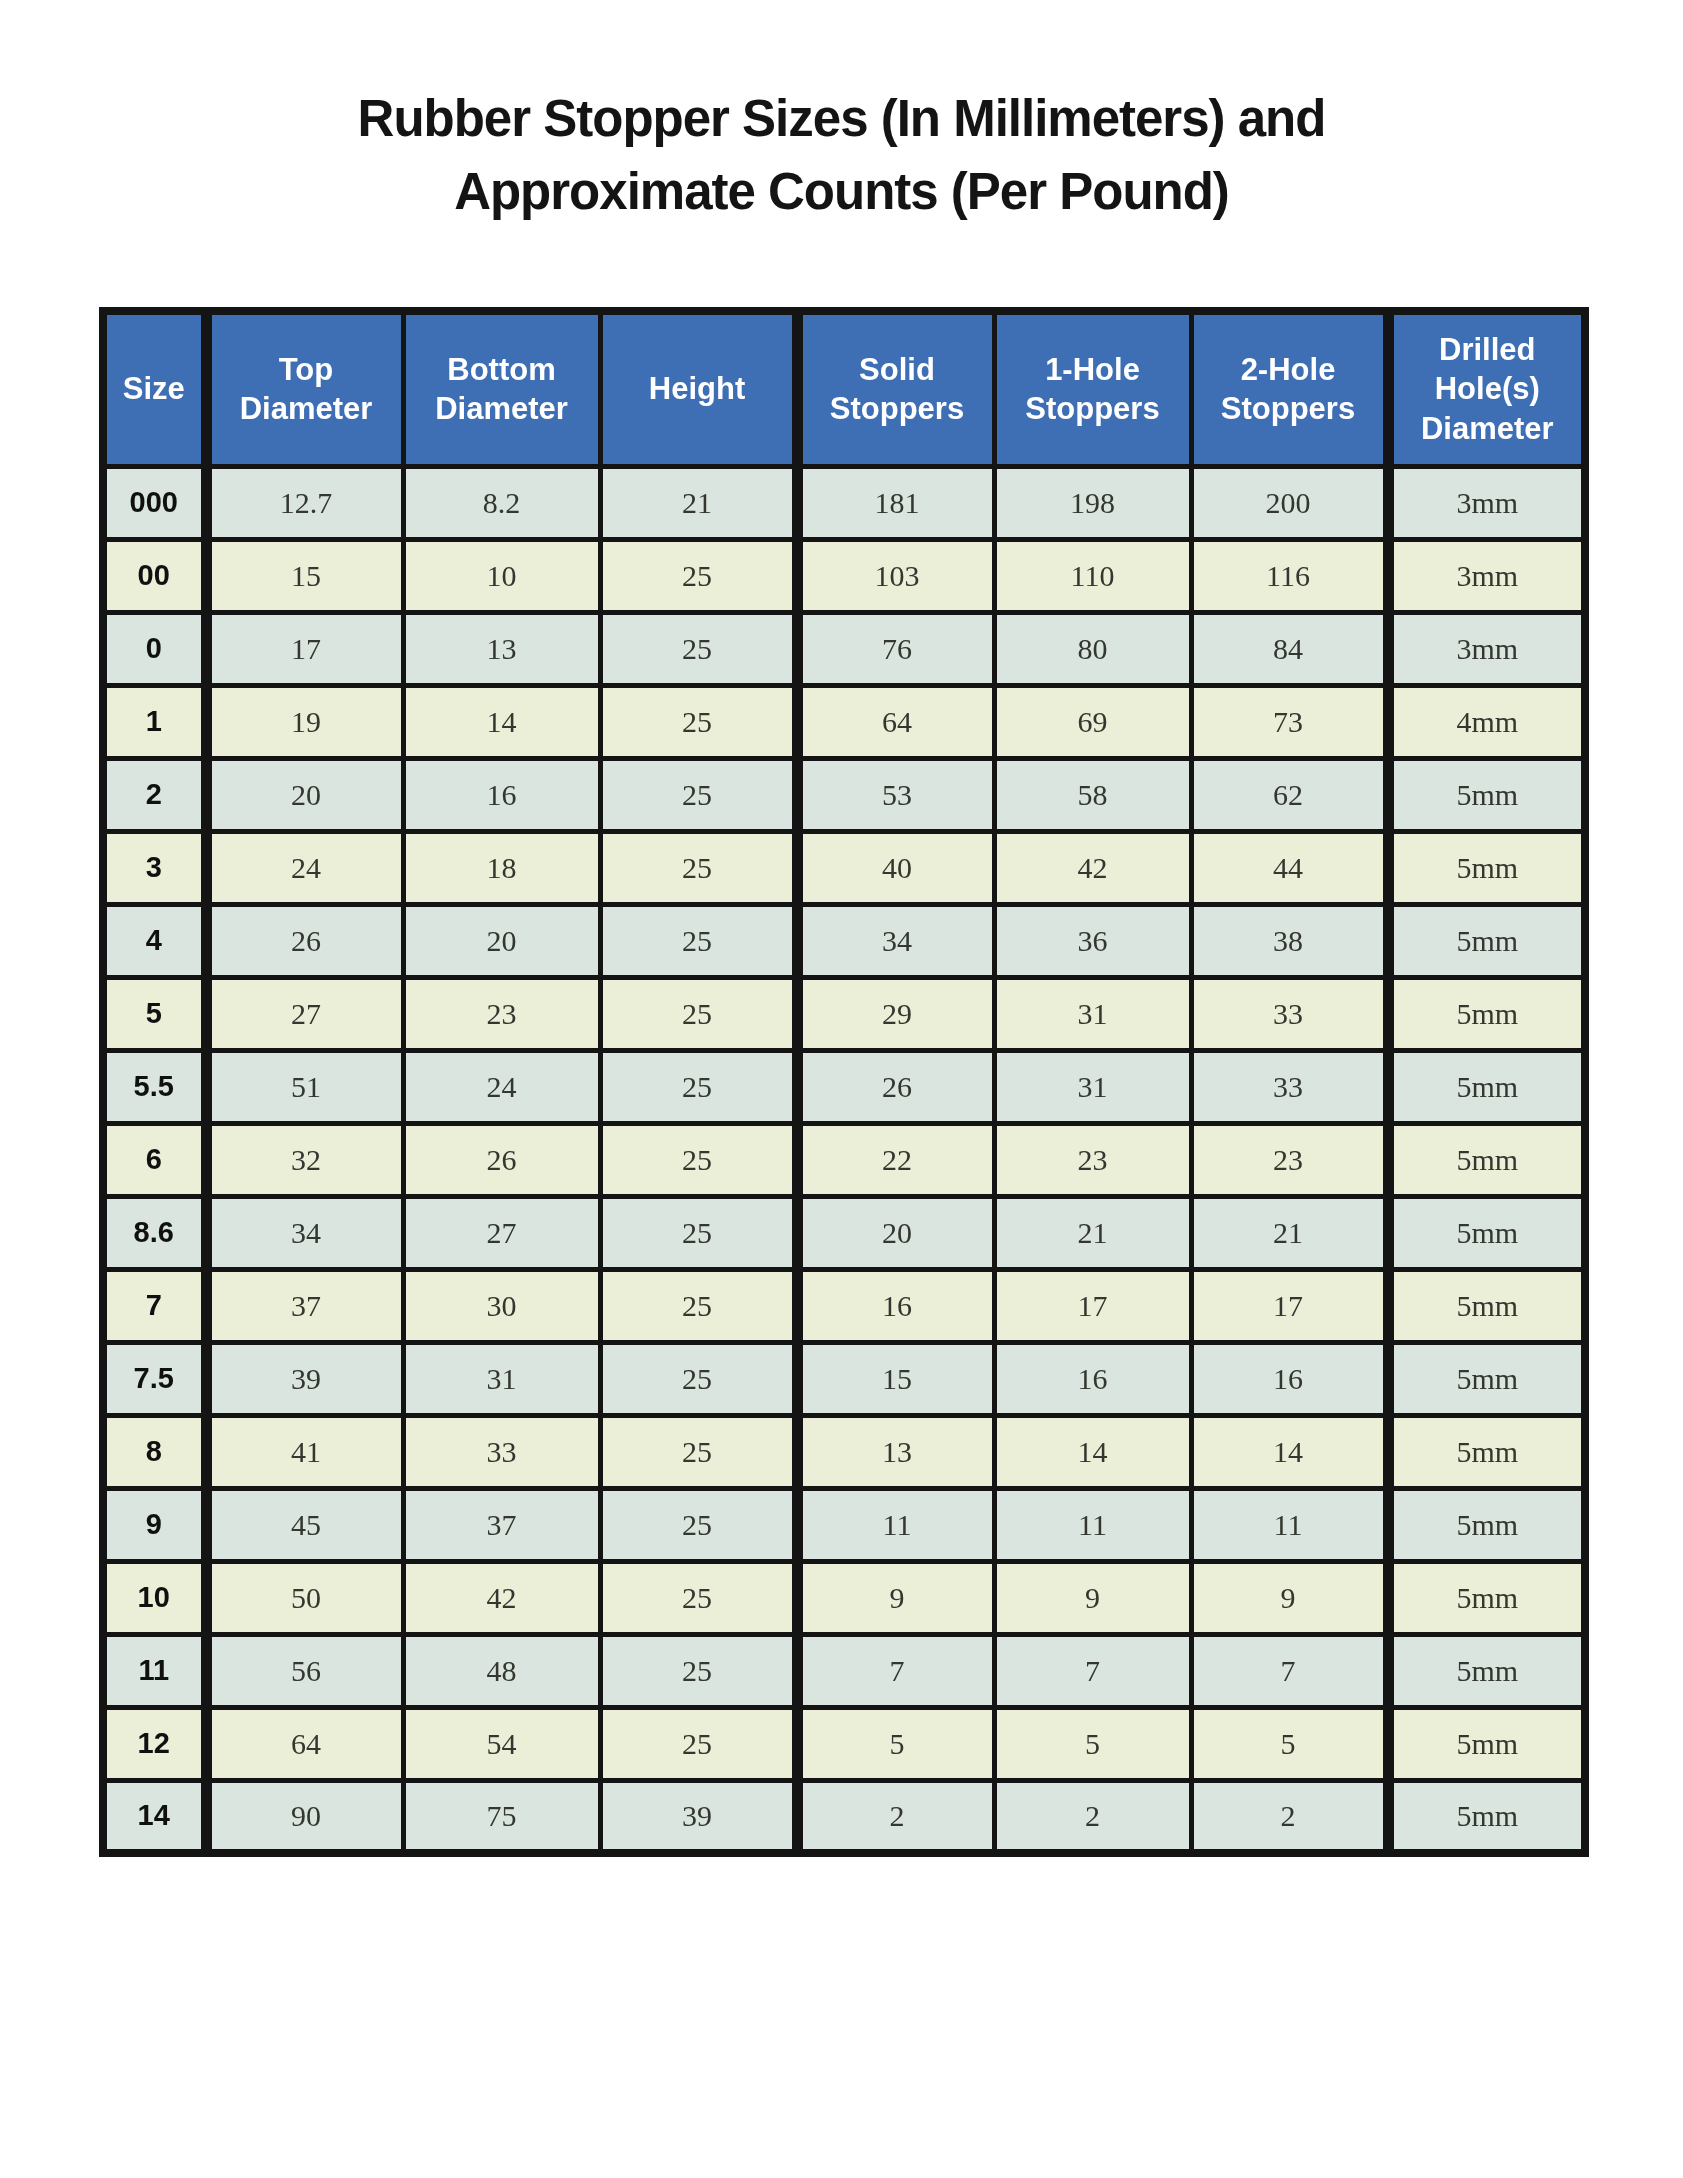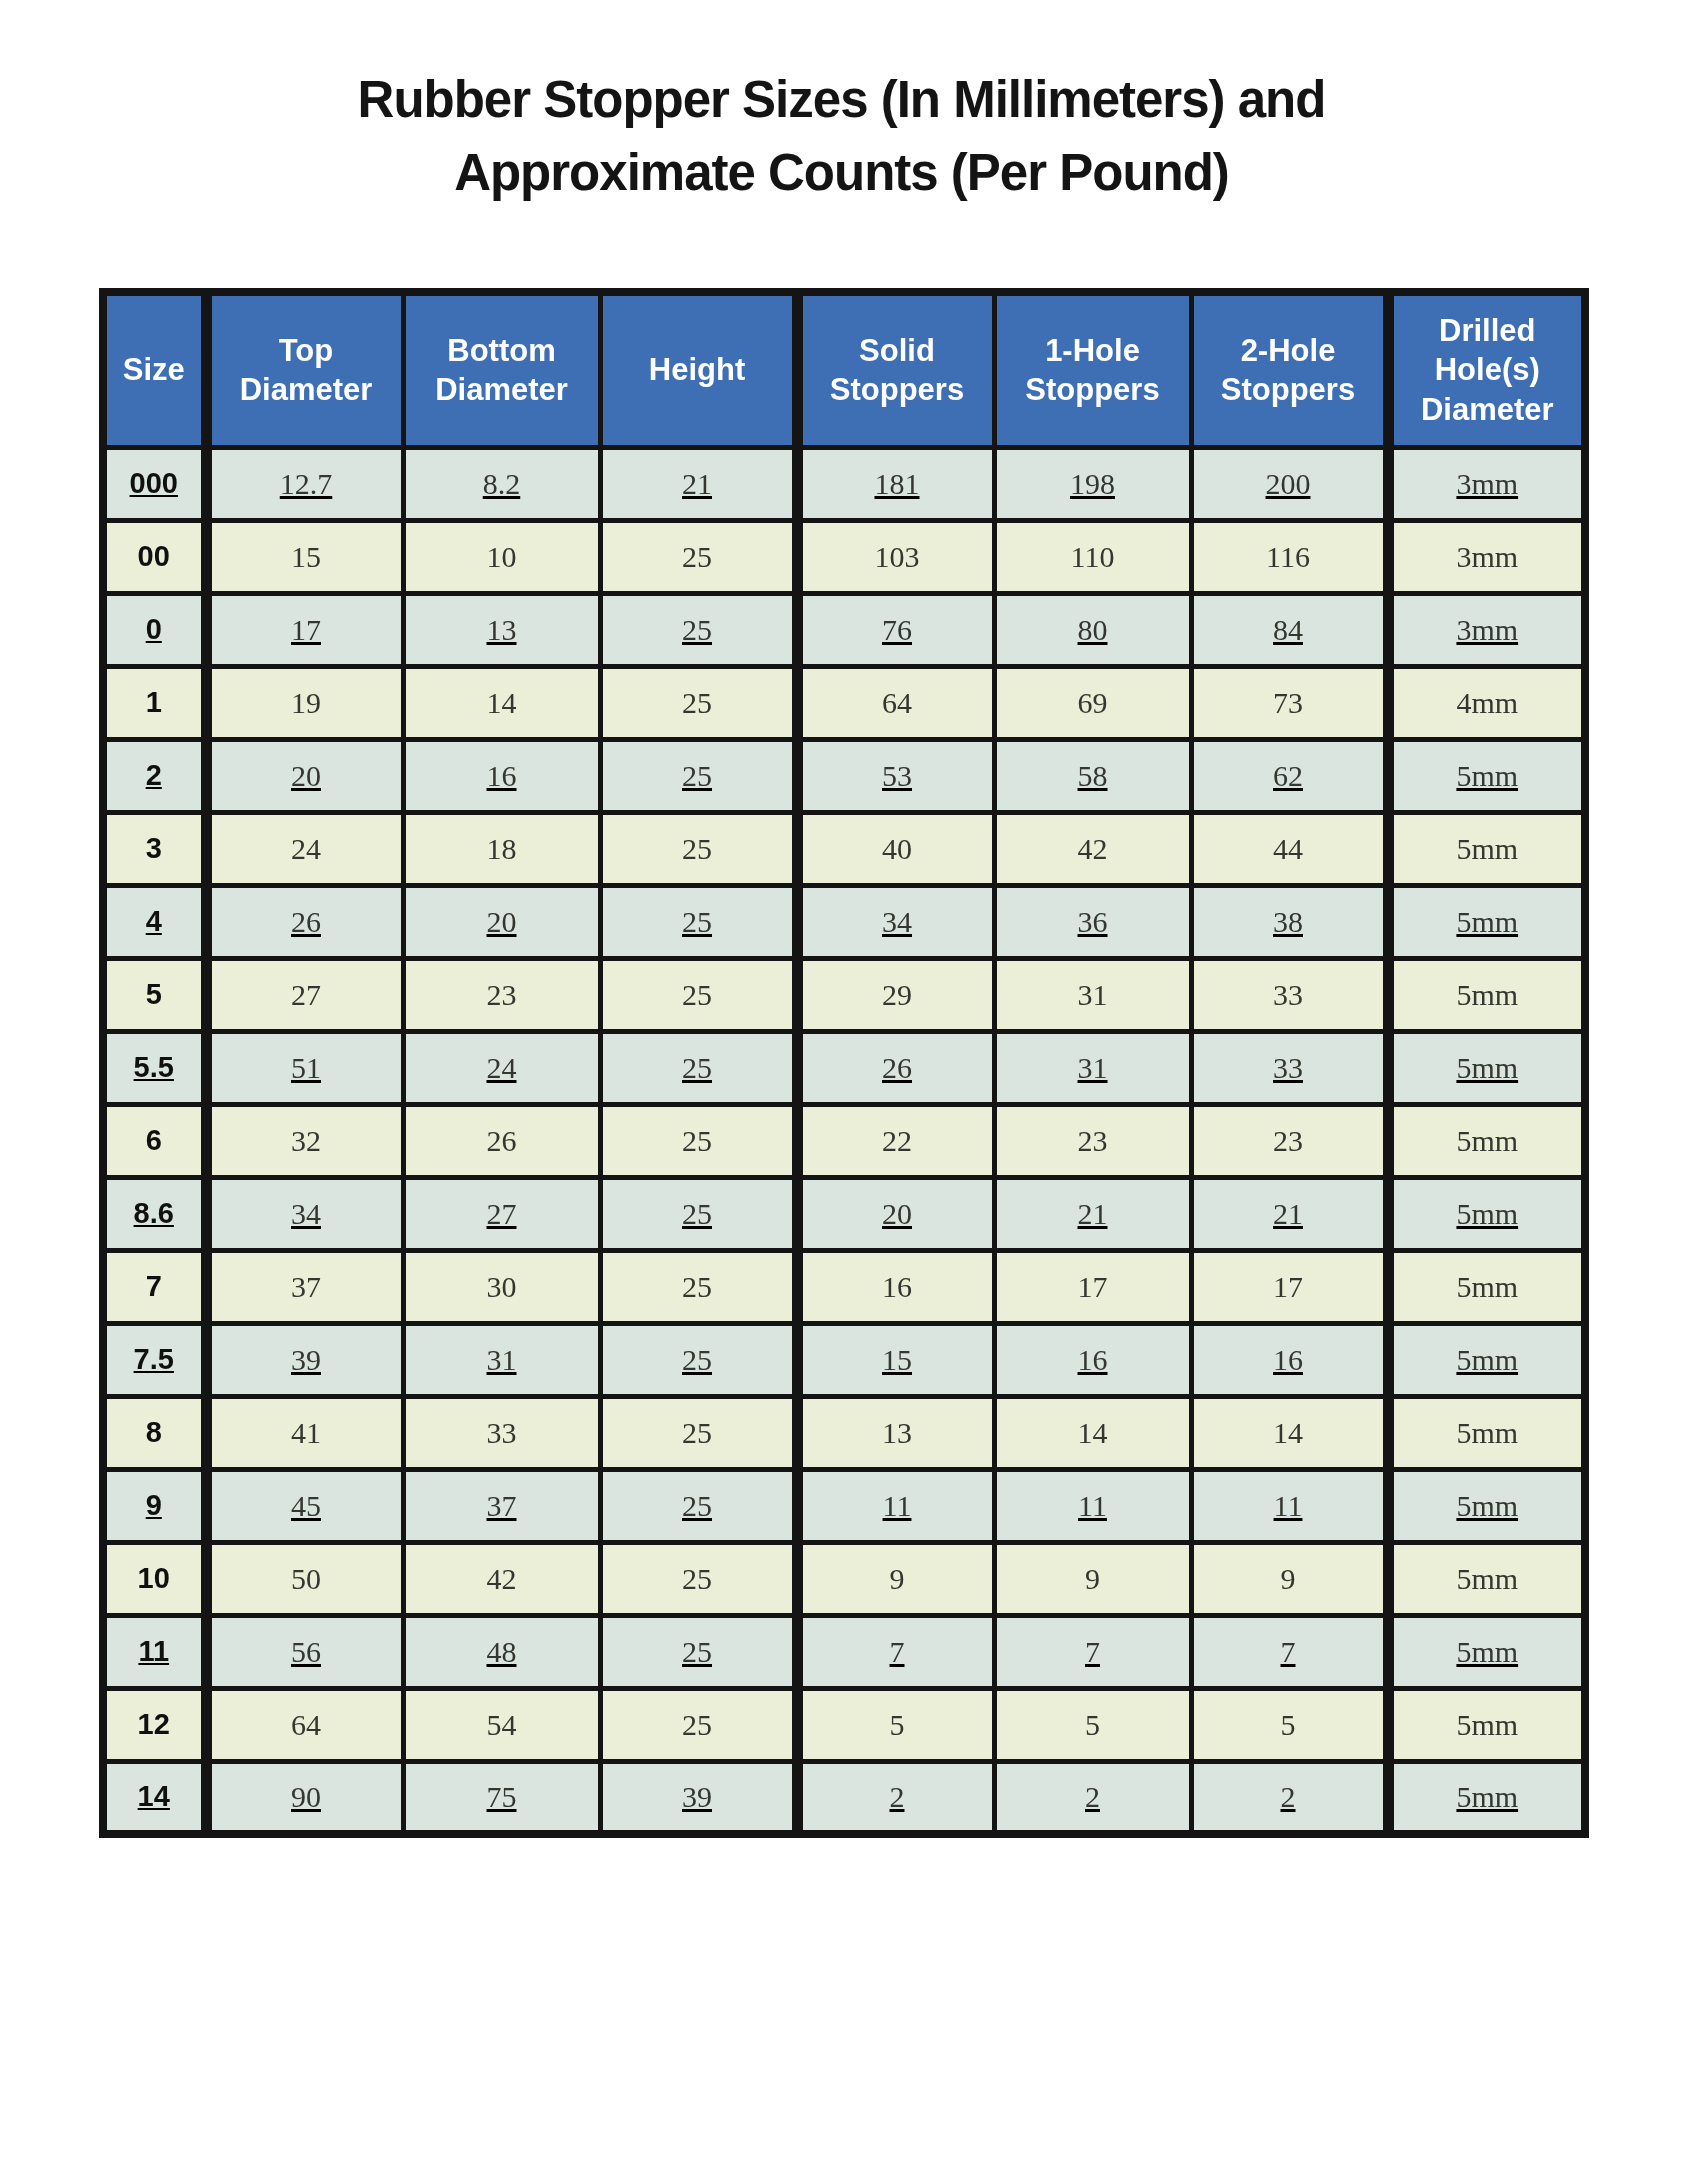--- a/index.html
+++ b/index.html
@@ -20,21 +20,21 @@
   }
   body {
     width: 1683px;
     height: 2178px;
     overflow: hidden;
     font-family: "Liberation Sans", sans-serif;
     position: relative;
   }
   .page-title {
     margin: 0;
-    padding-top: 63px;
+    padding-top: 82px;
     text-align: center;
     color: var(--title-text);
     font-weight: bold;
     font-size: 51px;
     line-height: 73px;
     letter-spacing: -1px;
   }
   .page-title .title-line { display: block; }
 
   table.stopper-table {
@@ -55,21 +55,21 @@
   thead tr { height: 155px; }
   thead th {
     background: var(--header-bg);
     color: var(--header-text);
     font-weight: bold;
     font-size: 31px;
     line-height: 1.28;
   }
 
   tbody tr { height: 73px; }
-  tbody tr.row-mint  { background: var(--row-mint); text-decoration: underline; }
+  tbody tr.row-mint  { background: var(--row-mint); }
   tbody tr.row-cream { background: var(--row-cream); }
 
   tbody td {
     font-family: "Liberation Serif", serif;
     font-size: 30px;
     color: var(--body-text);
   }
   tbody td.size-col {
     font-family: "Liberation Sans", sans-serif;
     font-weight: bold;

